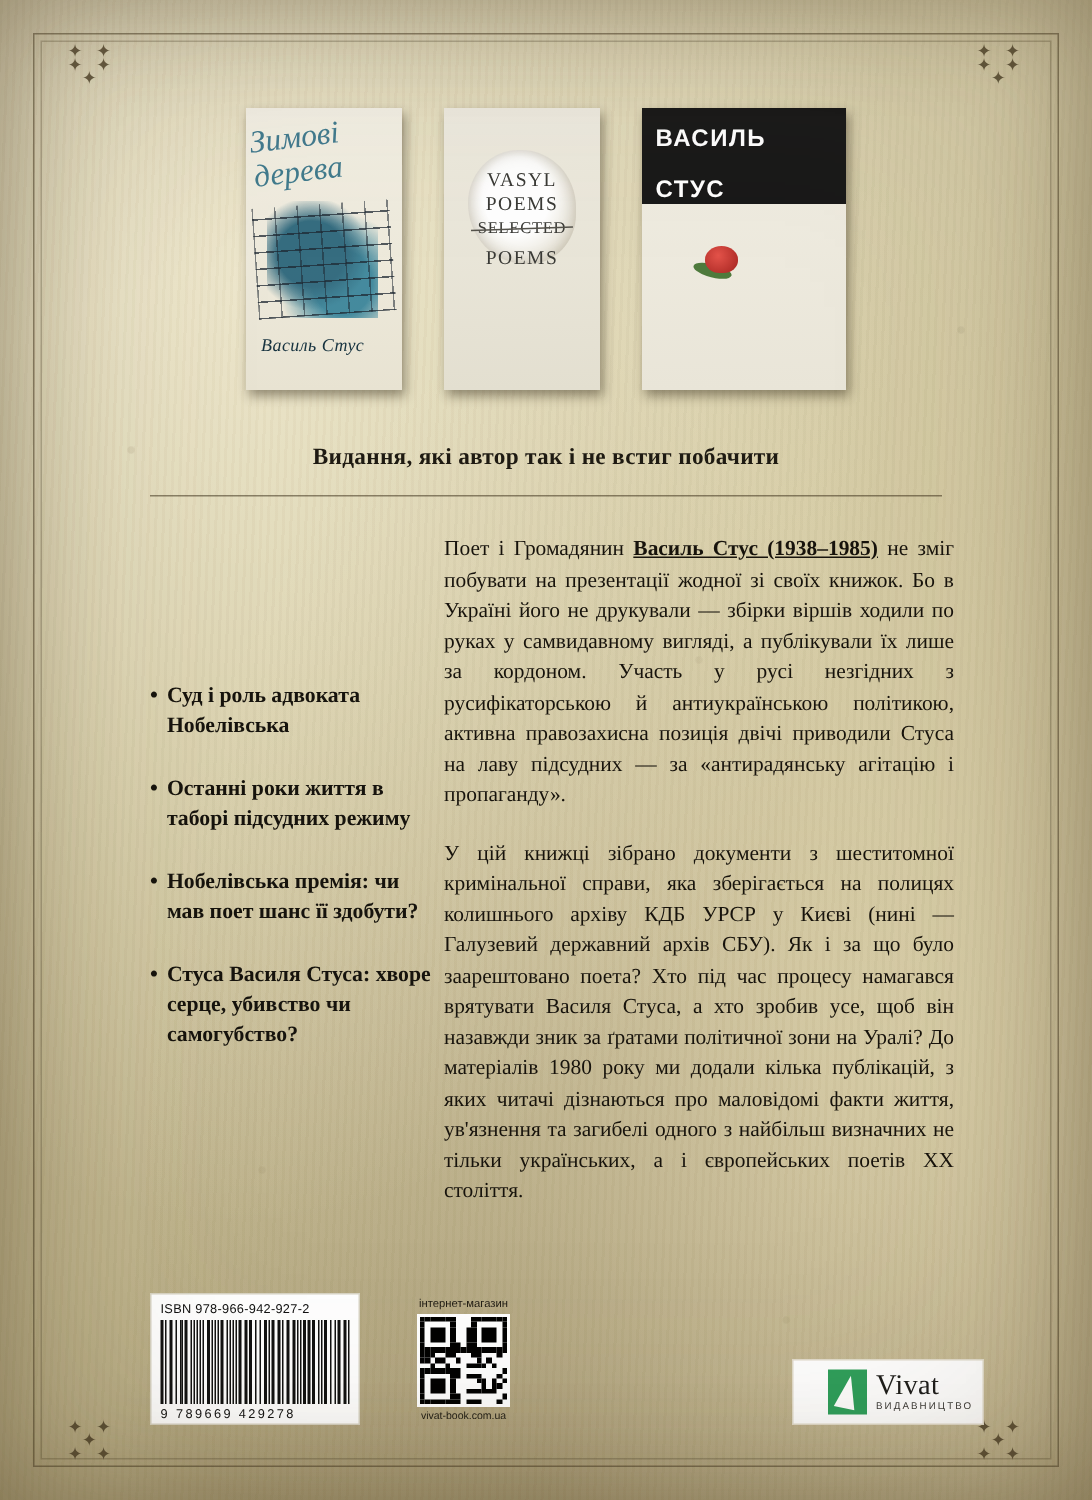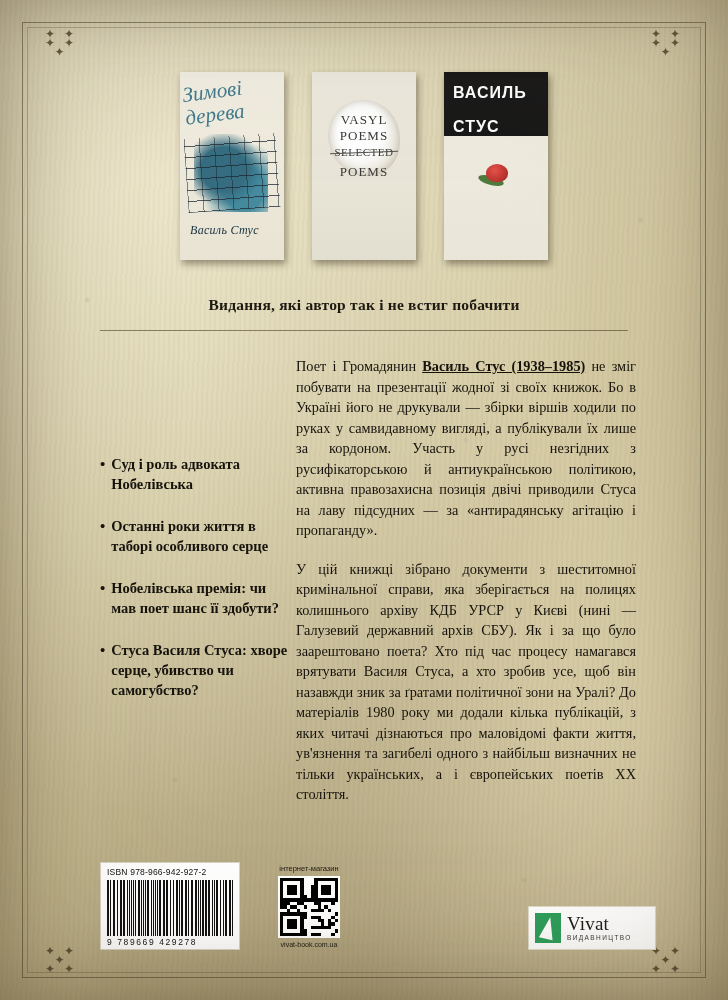--- a/index.html
+++ b/index.html
@@ -256,20 +256,21 @@
     position: absolute;
     left: 18px; right: 18px; top: 80px;
     height: 1px;
     background: #55534c;
     transform: rotate(-2deg);
   }
 
   
   .bk4 {
     background: linear-gradient(180deg, #f2efe4 0%, #e9e5d8 100%);
+    padding-left: 32px;
   }
   .bk4 .band {
     position: absolute;
     left: 0; right: 0; top: 0; height: 64px;
     background: #191919;
   }
   .bk4 .band span {
     display: block;
     color: #fff;
     font-family: "Liberation Sans", sans-serif;
@@ -437,21 +438,21 @@
   .logo {
     position: absolute;
     right: 72px;
     top: 906px;
     width: 128px;
     height: 44px;
     background: #fff;
     border: 1px solid #e2dccb;
     display: flex;
     align-items: center;
-    padding-left: 6px;
+    padding-left: 23px;
     box-sizing: border-box;
   }
   .logo .mark {
     width: 26px; height: 30px;
     background: #2e9f5b;
     margin-right: 6px;
     position: relative;
     flex: 0 0 auto;
   }
   .logo .mark:after {
@@ -542,21 +543,21 @@
 
   <div class="content">
 
     <div class="bullets">
       <div class="bullet">
         <span class="dot">•</span>
         <span class="txt">Суд і роль адвоката Нобелівська</span>
       </div>
       <div class="bullet">
         <span class="dot">•</span>
-        <span class="txt">Останні роки життя в таборі особливого серце</span>
+        <span class="txt">Останні роки життя в таборі підсудних режиму</span>
       </div>
       <div class="bullet">
         <span class="dot">•</span>
         <span class="txt">Нобелівська премія: чи мав поет шанс її здобути?</span>
       </div>
       <div class="bullet">
         <span class="dot">•</span>
         <span class="txt">Стуса Василя Стуса: хворе серце, убивство чи самогубство?</span>
       </div>
     </div>

